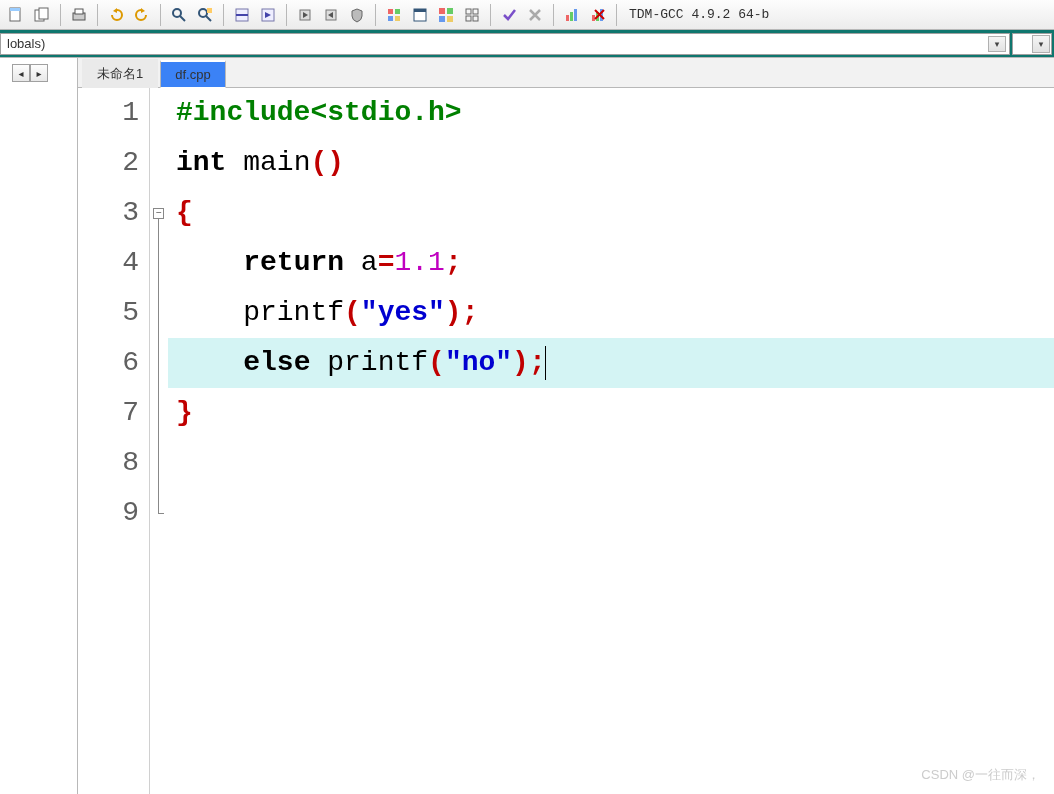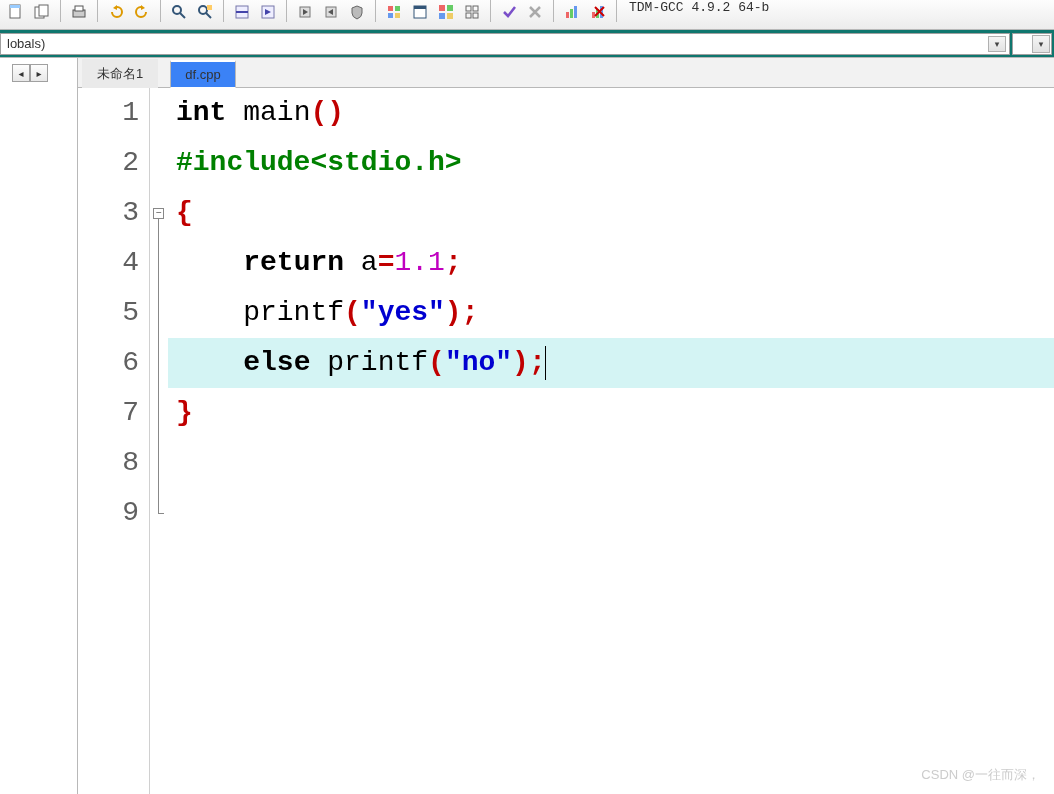--- a/index.html
+++ b/index.html
@@ -10,20 +10,21 @@
   width: 1054px;
   height: 794px;
   overflow: hidden;
   position: relative;
 }
 .toolbar {
   height: 30px;
   background: linear-gradient(#fdfdfd,#ececec);
   border-bottom: 1px solid #b8b8b8;
   display: flex;
+  align-items: center;
   padding: 0 4px;
   gap: 2px;
 }
 .tb-btn {
   width: 24px; height: 24px;
   display: flex; align-items: center; justify-content: center;
   border: 1px solid transparent;
   border-radius: 2px;
   cursor: pointer;
 }
@@ -110,21 +111,20 @@
   flex-direction: column;
   background: #fff;
 }
 .tabs {
   height: 30px;
   background: #f2f2f2;
   display: flex;
   align-items: flex-end;
   border-bottom: 1px solid #b8b8b8;
   padding-left: 4px;
-  gap: 10px;
 }
 .tab {
   padding: 5px 14px 5px 14px;
   font-size: 13px;
   color: #333;
   border: 1px solid transparent;
   border-bottom: none;
   margin-right: 2px;
   cursor: pointer;
   position: relative;
@@ -392,22 +392,22 @@
           <div>7</div>
           <div>8</div>
           <div>9</div>
         </div>
       <div class="fold-col" id="fold">
           <div class="fold-box" style="top: 120px;">−</div>
           <div class="fold-line" style="top: 131px; height: 294px;"></div>
           <div class="fold-end" style="top: 425px;"></div>
         </div>
       <div class="code" id="code">
+          <div class="code-line"><span class="pre">#include&lt;stdio.h&gt;</span></div>
           <div class="code-line"><span class="kw">int</span><span class="fn"> main</span><span class="op">()</span></div>
-          <div class="code-line"><span class="pre">#include&lt;stdio.h&gt;</span></div>
           <div class="code-line"><span class="brace">{</span></div>
           <div class="code-line"><span>    </span><span class="kw">return</span><span class="fn"> a</span><span class="op">=</span><span class="num">1.1</span><span class="op">;</span></div>
           <div class="code-line"><span class="fn">    printf</span><span class="op">(</span><span class="str">"yes"</span><span class="op">);</span></div>
           <div class="code-line hl"><span>    </span><span class="kw">else</span><span class="fn"> printf</span><span class="op">(</span><span class="str">"no"</span><span class="op">);</span><span class="caret"></span></div>
           <div class="code-line"><span class="brace">}</span></div>
         </div>
     </div>
   </div>
 </div>
 

